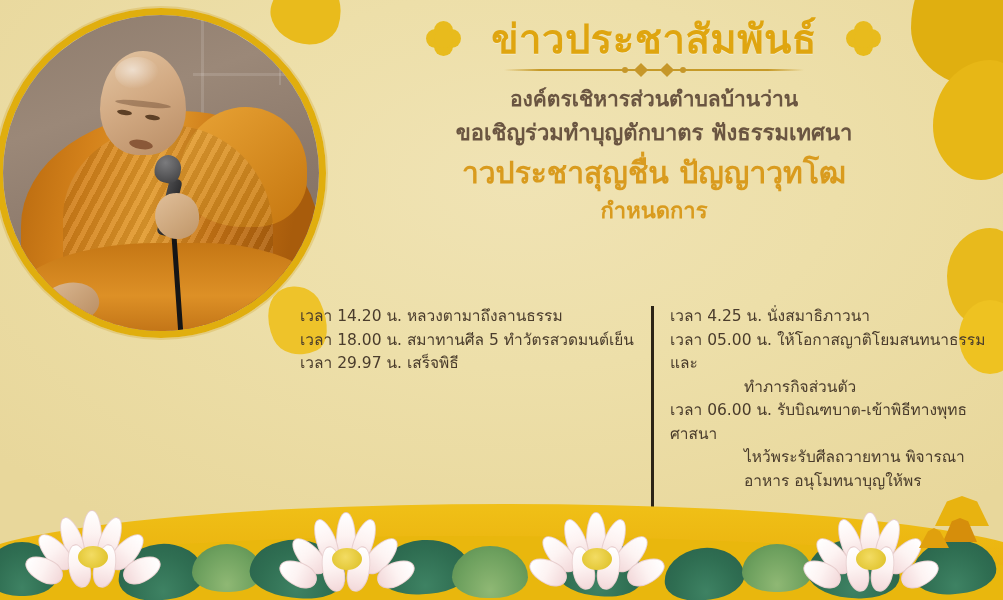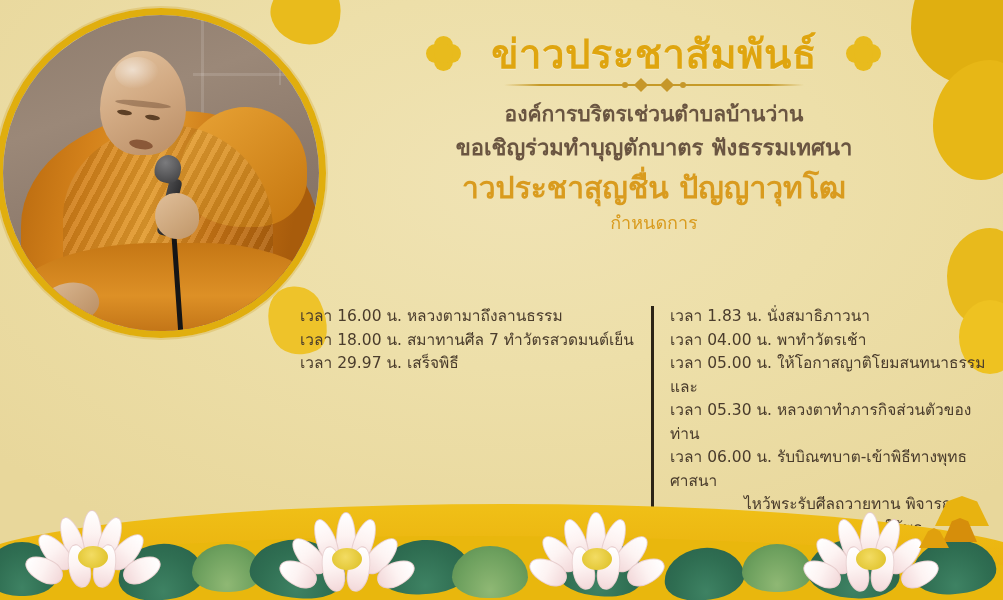--- a/index.html
+++ b/index.html
@@ -167,21 +167,21 @@
     width:60px; height:40px;
     background:linear-gradient(150deg,#ddbb95,#b98d62);
     border-radius:50% 50% 40% 46%/54% 54% 42% 42%;
     transform:rotate(-12deg);
   }
 
   
   #header { position:absolute; left:318px; top:18px; width:672px; text-align:center; }
 
   #title-row {
-    display:flex; align-items:center; justify-content:center; gap:30px;margin-top:15px;
+    display:flex; align-items:center; justify-content:center; gap:30px;
   }
   .quatrefoil {
     width:34px; height:34px; position:relative; flex:0 0 auto;
   }
   .quatrefoil span {
     position:absolute; width:19px; height:19px; background:#e8bb1d; border-radius:50%;
   }
   .quatrefoil span:nth-child(1){ left:7px; top:-1px; }
   .quatrefoil span:nth-child(2){ left:7px; top:15px; }
   .quatrefoil span:nth-child(3){ left:-1px; top:7px; }
@@ -223,21 +223,21 @@
 
   #monk-name {
     font-size:30px; font-weight:bold; color:#d99b1e;
     line-height:1.4; margin-top:2px; white-space:nowrap;
   }
   .place {
     font-size:20px; font-weight:bold; color:#6a5541; line-height:1.5;
     white-space:nowrap;
   }
   #agenda-word {
-    font-size:18px; font-weight:normal; color:#d99b1e; line-height:1.5;
+    font-size:22px; font-weight:bold; color:#d99b1e; line-height:1.5;
   }
 
   
   #schedule {
     position:absolute; left:300px; top:305px; width:700px;
     display:flex; gap:0;
   }
   .col { position:relative; }
   .col.left { width:352px; padding-right:16px; }
   .col.right { width:348px; padding-left:18px; }
@@ -367,54 +367,49 @@
     </div>
 
     <div id="title-rule">
       <div class="bar"></div>
       <div class="dot o1"></div>
       <div class="dia d1"></div>
       <div class="dia d2"></div>
       <div class="dot o2"></div>
     </div>
 
-    <div class="sub s1">องค์การบริตรเช่วนตำบลบ้านว่าน</div>
+    <div class="sub s1">องค์ตรเชิหารส่วนตำบลบ้านว่าน</div>
     <div class="sub s2">ขอเชิญร่วมทำบุญตักบาตร ฟังธรรมเทศนา</div>
     <div id="monk-name">าวประชาสุญชื่น ปัญญาวุทโฒ</div>
     <div id="agenda-word">กำหนดการ</div>
   </div>
 
   <div id="col-divider"></div>
 
   <div id="schedule">
 
     <div class="col left">
       <div class="item">
-        <span>เวลา 16.00 น. หลวงตามาถึงลานธรรม</span>
-      </div>
-      <div class="item">
-        <span>เวลา 18.00 น. สมาทานศีล 7 ทำวัตรสวดมนต์เย็น</span>
+        <span>เวลา 14.20 น. หลวงตามาถึงลานธรรม</span>
+      </div>
+      <div class="item">
+        <span>เวลา 18.00 น. สมาทานศีล 5 ทำวัตรสวดมนต์เย็น</span>
       </div>
       <div class="item">
         <span>เวลา 29.97 น. เสร็จพิธี</span>
       </div>
     </div>
 
     <div class="col right">
       <div class="item">
-        <span>เวลา 1.83 น. นั่งสมาธิภาวนา</span>
-      </div>
-      <div class="item">
-        <span>เวลา 04.00 น. พาทำวัตรเช้า</span>
+        <span>เวลา 4.25 น. นั่งสมาธิภาวนา</span>
       </div>
       <div class="item">
         <span>เวลา 05.00 น. ให้โอกาสญาติโยมสนทนาธรรมและ</span>
-      </div>
-      <div class="item">
-        <span>เวลา 05.30 น. หลวงตาทำภารกิจส่วนตัวของท่าน</span>
+        <span class="cont">ทำภารกิจส่วนตัว</span>
       </div>
       <div class="item">
         <span>เวลา 06.00 น. รับบิณฑบาต-เข้าพิธีทางพุทธศาสนา</span>
         <span class="cont">ไหว้พระรับศีลถวายทาน พิจารณา</span>
       </div>
       <div class="item">
         <span class="cont">อาหาร อนุโมทนาบุญให้พร</span>
       </div>
     </div>
 

